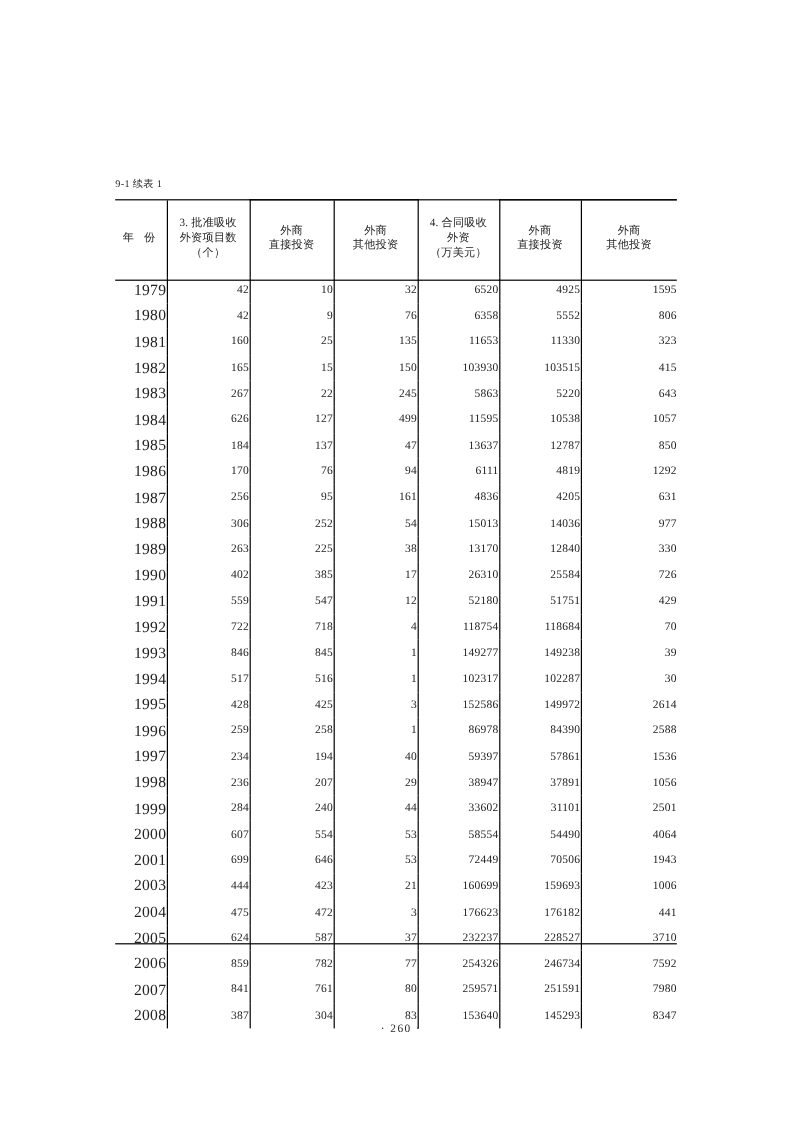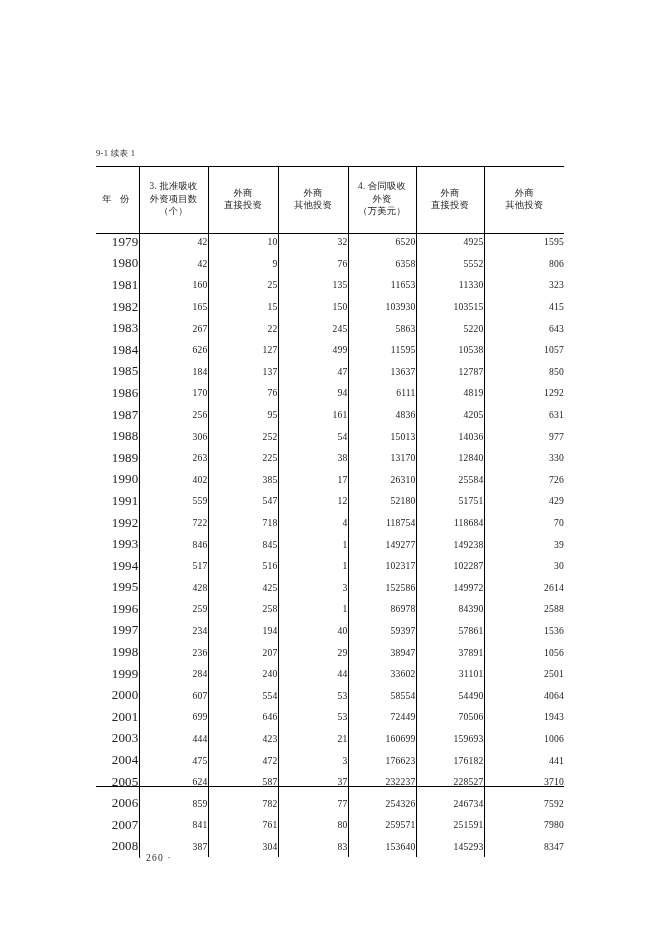--- a/index.html
+++ b/index.html
@@ -96,21 +96,21 @@
     line-height: 1.32;
     font-size: 9.3px;
     color: #242424;
     letter-spacing: 0.2px;
   }
   .hdr-cell .ln { display: block; white-space: nowrap; }
 
   
   .vsep-l { border-left: 0.9px solid #000; }
   .vsep-r { border-right: 0.9px solid #000; }
-  .boxtop { border-top: 0.9px solid #000; }
+  .boxtop { border-top: 0.9px solid #000; font-family: Liberation Mono, monospace; }
 
   .hdr-year { letter-spacing: 3px; }
 
   
   td.year {
     text-align: right;
     font-size: 13px;
     height: 21.6px;
     color: #222;
     letter-spacing: 0.2px;
@@ -123,24 +123,25 @@
     color: #222;
     letter-spacing: 0.2px;
   }
 
   
   .folio {
     position: absolute;
     left: 0;
     top: 853px;
     width: 310px;
-    text-align: center;
+    text-align: right;
     font-size: 9.5px;
     color: #2b2b2b;
     letter-spacing: 1.2px;
+    padding-left: 41px;
   }
 </style>
 </head>
 <body>
 
 <div class="page">
 
   <div class="caption">9-1 续表 1</div>
 
   <div class="rule-top"></div>

